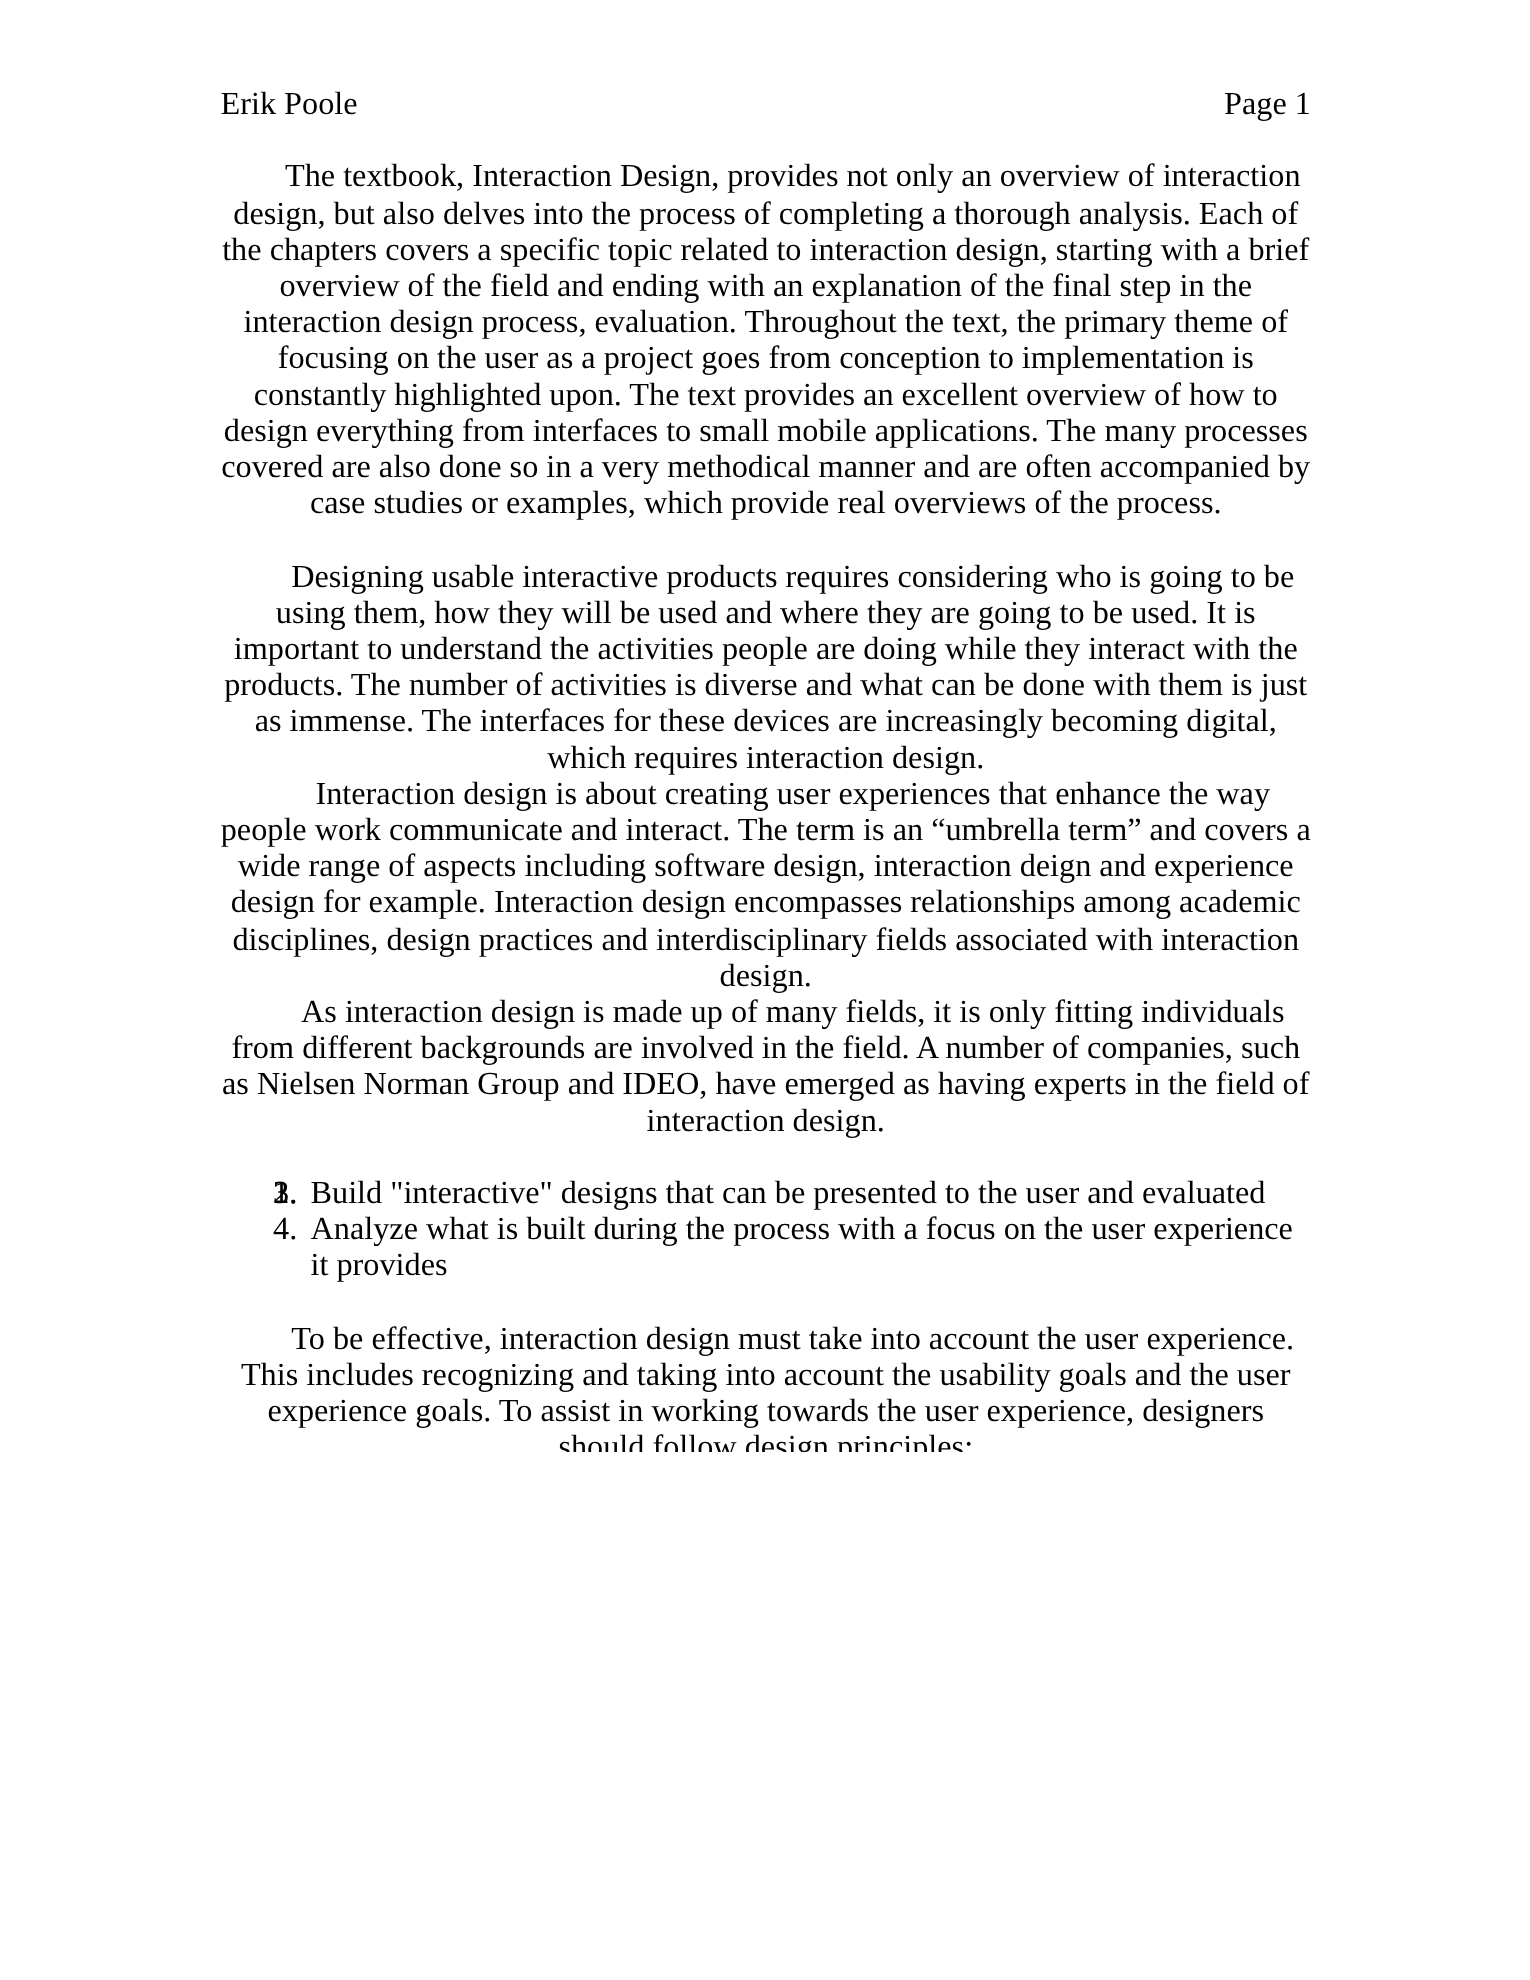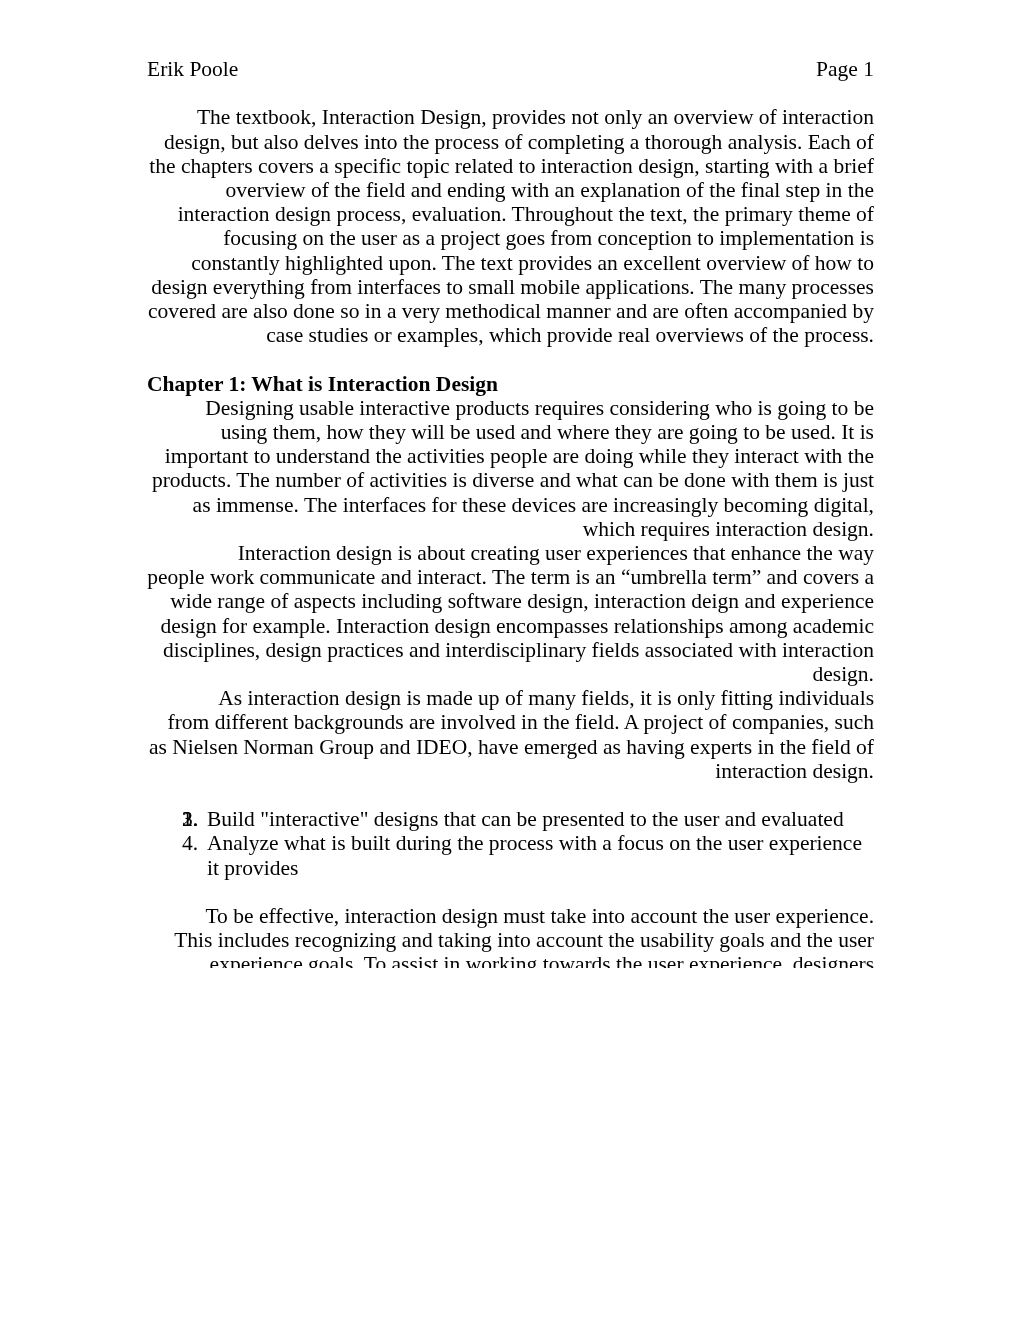--- a/index.html
+++ b/index.html
@@ -48,21 +48,21 @@
     font-size: 21.5px;
     line-height: 24.2px;
     text-align: left;
   }
   .spacer-line {
     height: 24.2px;
   }
   p.para {
     margin: 0;
     text-indent: 36px;
-    text-align: right;
+    text-align: center;
   }
   h2.chapter-heading {
     margin: 0;
     font-size: 21.5px;
     line-height: 24.2px;
     font-weight: bold;
     text-indent: 0;
   }
 
   
@@ -119,27 +119,26 @@
     </div>
 
     <div class="spacer-line"></div>
 
     <div class="body-block">
 
       <p class="para">The textbook, Interaction Design, provides not only an overview of interaction design, but also delves into the process of completing a thorough analysis. Each of the chapters covers a specific topic related to interaction design, starting with a brief overview of the field and ending with an explanation of the final step in the interaction design process, evaluation.  Throughout the text, the primary theme of focusing on the user as a project goes from conception to implementation is constantly highlighted upon.  The text provides an excellent overview of how to design everything from interfaces to small mobile applications.  The many processes covered are also done so in a very methodical manner and are often accompanied by case studies or examples, which provide real overviews of the process.</p>
 
       <div class="spacer-line"></div>
 
-      <h2 class="chapter-heading">Chapter 1: What is Interaction Design</h2>
 
       <p class="para">Designing usable interactive products requires considering who is going to be using them, how they will be used and where they are going to be used.  It is important to understand the activities people are doing while they interact with the products.   The number of activities is diverse and what can be done with them is just as immense.  The interfaces for these devices are increasingly becoming digital, which requires interaction design.</p>
 
       <p class="para">Interaction design is about creating user experiences that enhance the way people work communicate and interact.  The term is an “umbrella term” and covers a wide range of aspects including software design, interaction deign and experience design for example.  Interaction design encompasses relationships among academic disciplines, design practices and interdisciplinary fields associated with interaction design.</p>
 
-      <p class="para">As interaction design is made up of many fields, it is only fitting individuals from different backgrounds are involved in the field.  A project of companies, such as Nielsen Norman Group and IDEO, have emerged as having experts in the field of interaction design.</p>
+      <p class="para">As interaction design is made up of many fields, it is only fitting individuals from different backgrounds are involved in the field.  A number of companies, such as Nielsen Norman Group and IDEO, have emerged as having experts in the field of interaction design.</p>
 
 
       <div class="spacer-line"></div>
 
       <ol class="numbered-list">
         <li>
           <span class="marker">1.</span>
         </li>
         <li>
           <span class="marker">2.</span>

